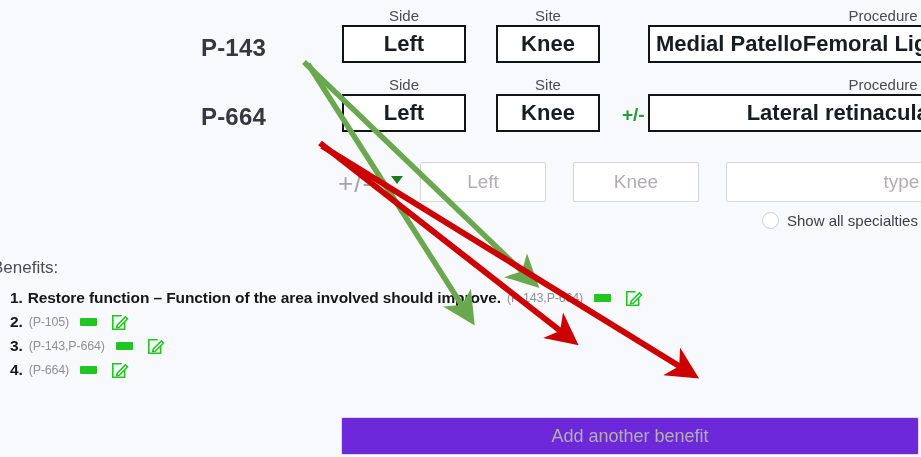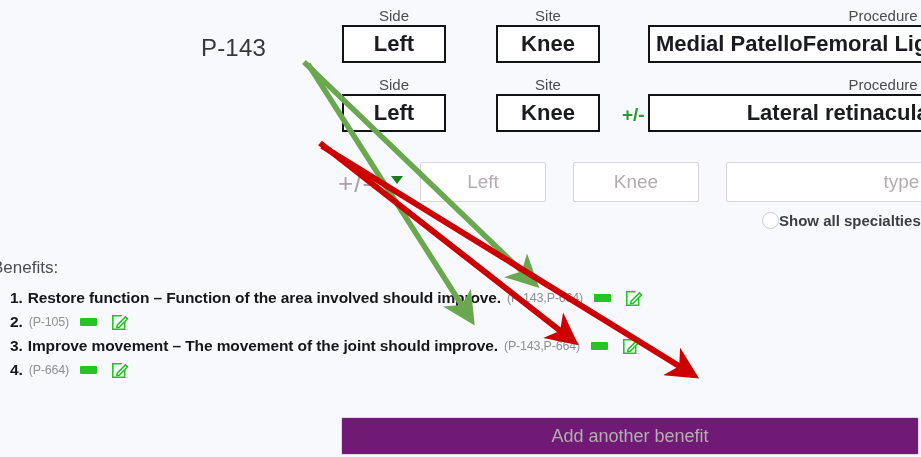--- a/index.html
+++ b/index.html
@@ -11,38 +11,38 @@
   }
   .stage{position:absolute;left:0;top:0;width:921px;height:457px;overflow:hidden;}
 
   
   .proc-row{position:absolute;left:0;width:1180px;height:70px;}
   .proc-row.r1{top:8px;}
   .proc-row.r2{top:77px;}
 
   .pid{
     position:absolute;top:26px;width:120px;text-align:right;
-    font-size:24px;font-weight:400;color:#35383f;letter-spacing:.2px;
+    font-size:24px;font-weight:700;color:#35383f;letter-spacing:.2px;
   }
   .pid.a{left:146px;}
   .pid.b{left:146px;}
 
   .fieldgrp{position:absolute;top:0;}
   .flabel{
     font-size:15px;color:#4a4d55;text-align:center;line-height:16px;
     height:17px;font-weight:400;
   }
   .fbox{
     border:2.5px solid #121315;background:#ffffff;
     height:34px;line-height:34px;text-align:center;
     font-size:22px;font-weight:700;color:#1a1c20;
     overflow:hidden;white-space:nowrap;
   }
 
-  .g-side{left:342px;width:104px;}
+  .g-side{left:342px;width:124px;}
   .g-site{left:496px;width:104px;}
   .g-proc{left:648px;width:470px;}
   .g-proc .fbox{text-align:center;}
   .g-proc.left-al .fbox{text-align:left;padding-left:6px;}
 
   .plusminus{
     position:absolute;font-size:19px;font-weight:700;color:#2a9a33;
   }
 
   
@@ -54,21 +54,21 @@
   .ibox{
     position:absolute;top:2px;border:1px solid #d9d4d8;background:#ffffff;
     height:38px;line-height:38px;text-align:center;
     font-size:19px;color:#b3adb2;border-radius:2px;white-space:nowrap;overflow:hidden;
   }
   .ib-side{left:420px;width:124px;}
   .ib-site{left:573px;width:124px;}
   .ib-proc{left:726px;width:392px;}
 
   
-  .radio-line{position:absolute;left:762px;top:212px;display:flex;align-items:center;font-weight:bold;}
+  .radio-line{position:absolute;left:762px;top:212px;display:flex;align-items:center;gap:8px;}
   .radio-dot{
     width:15px;height:15px;border-radius:50%;border:1.5px solid #c9ccd4;background:#fff;
     flex:0 0 auto;
   }
   .radio-txt{font-size:15px;color:#3b3e46;white-space:nowrap;}
 
   
   .benefits-title{
     position:absolute;left:-8px;top:258px;font-size:17px;color:#4a4d55;
   }
@@ -86,21 +86,21 @@
   .bdash{
     display:inline-block;width:17px;height:8px;background:#22c522;
     margin-left:11px;border-radius:1px;
   }
   .bedit{display:inline-block;margin-left:13px;line-height:0;}
 
   .indent1{padding-left:10px;}
 
   .addbox{
     position:absolute;left:341px;top:417px;width:576px;height:36px;
-    border:1px solid #ded8dd;background:#701a75;border-radius:2px;
+    border:1px solid #ded8dd;background:#6d28d9;border-radius:2px;
     font-size:18px;color:#b3adb2;text-align:center;line-height:36px;
   }
 
   
   .anno{position:absolute;left:0;top:0;width:921px;height:457px;pointer-events:none;}
 </style>
 </head>
 <body>
 
 <div class="stage">
@@ -118,20 +118,21 @@
       <div class="fbox">Knee</div>
     </div>
 
     <div class="fieldgrp g-proc left-al">
       <div class="flabel">Procedure</div>
       <div class="fbox">Medial PatelloFemoral Ligament Reconstruction</div>
     </div>
   </div>
 
   <div class="proc-row r2">
+    <div class="pid b">P-664</div>
 
     <div class="fieldgrp g-side">
       <div class="flabel">Side</div>
       <div class="fbox">Left</div>
     </div>
 
     <div class="fieldgrp g-site">
       <div class="flabel">Site</div>
       <div class="fbox">Knee</div>
     </div>
@@ -182,21 +183,20 @@
         <svg width="19" height="19" viewBox="0 0 24 24" fill="none" stroke="#22c522" stroke-width="2">
           <path d="M3.5 9.5 V20.5 H18.5 V12" stroke-linecap="round"></path>
           <path d="M3.5 9.5 V3.5 H14" stroke-linecap="round"></path>
           <path d="M9 15.5 L19.5 5 L22 7.5 L11.5 18 L8.5 18.5 Z"></path>
         </svg>
       </span>
     </div>
 
     <div class="brow indent1">
       <span class="btext">3.</span>
-      <span class="btext" style="margin-left:5px">Improve movement – The movement of the joint should improve.</span>
       <span class="btag">(P-143,P-664)</span>
       <span class="bdash"></span>
       <span class="bedit">
         <svg width="19" height="19" viewBox="0 0 24 24" fill="none" stroke="#22c522" stroke-width="2">
           <path d="M3.5 9.5 V20.5 H18.5 V12" stroke-linecap="round"></path>
           <path d="M3.5 9.5 V3.5 H14" stroke-linecap="round"></path>
           <path d="M9 15.5 L19.5 5 L22 7.5 L11.5 18 L8.5 18.5 Z"></path>
         </svg>
       </span>
     </div>

